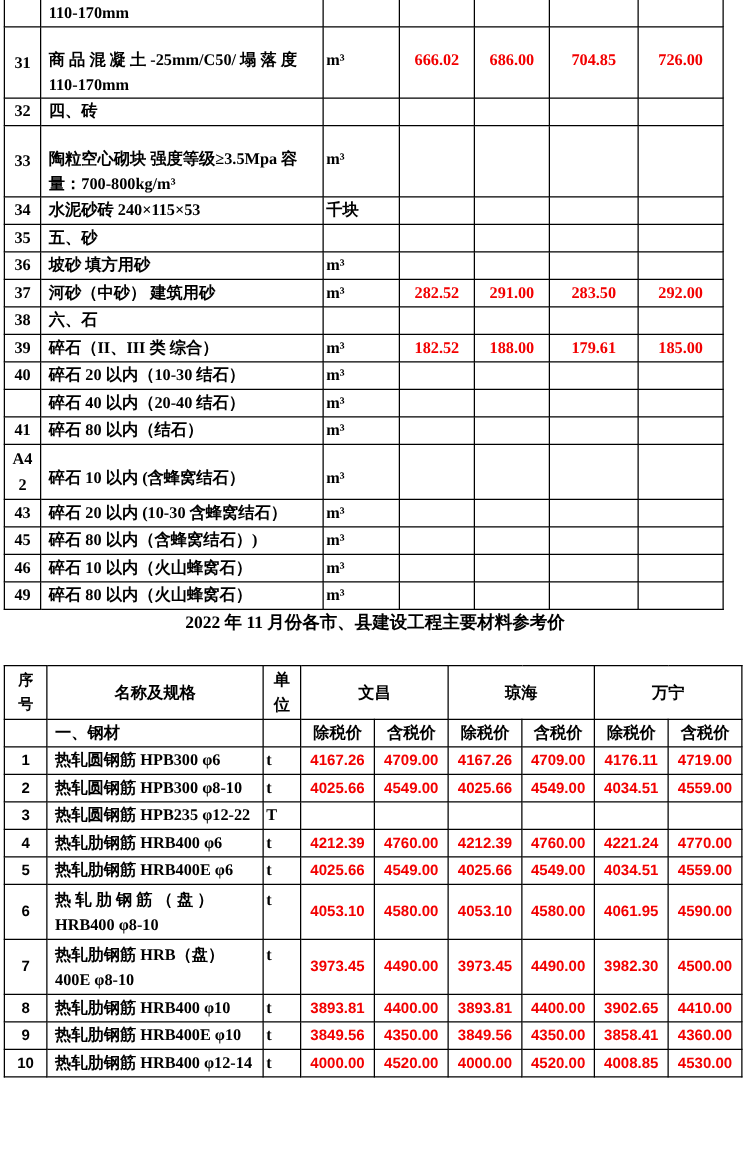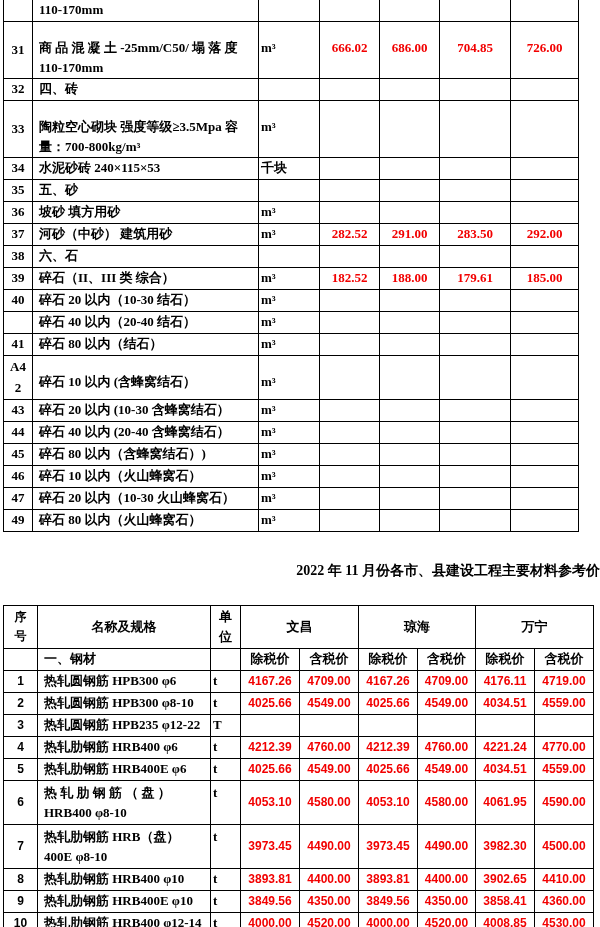--- a/index.html
+++ b/index.html
@@ -28,22 +28,22 @@
   .t1 tr.tall{height:44px;}
   .t1 tr.partial{height:21px;}
   .t1 tr.partial td{border-top:none;}
   .t1 tr.tall td.name,.t1 tr.tall td.unit,.t1 tr.tall td.val{vertical-align:top;padding-top:16px;}
   .t2 tr{height:22px;}
   .t2 tr.head{height:43px;}
   .t2 tr.cat{height:22px;}
   .t2 tr.tall{height:44px;}
   .t2 tr.tall td.name,.t2 tr.tall td.unit{vertical-align:top;padding-top:2px;}
   .title{
-    margin-top:30px;margin-bottom:25px;
-    text-align:right;font-size:14px;font-weight:bold;
+    margin-top:1px;margin-bottom:25px;
+    text-align:center;font-size:14px;font-weight:bold;
     font-family:"Liberation Serif","DejaVu Serif",serif;
   }
 </style>
 </head>
 <body>
 
 <div class="page">
 
   <table class="t1">
     <colgroup>
@@ -186,49 +186,31 @@
         <tr>
           <td class="num">43</td>
           <td class="name">碎石 20 以内 (10-30 含蜂窝结石）</td>
           <td class="unit">m³</td>
           <td class="val"></td>
           <td class="val"></td>
           <td class="val"></td>
           <td class="val"></td>
         </tr>
         <tr>
-          <td class="num">44</td>
-          <td class="name">碎石 40 以内 (20-40 含蜂窝结石）</td>
-          <td class="unit">m³</td>
-          <td class="val"></td>
-          <td class="val"></td>
-          <td class="val"></td>
-          <td class="val"></td>
-        </tr>
-        <tr>
           <td class="num">45</td>
           <td class="name">碎石 80 以内（含蜂窝结石）)</td>
           <td class="unit">m³</td>
           <td class="val"></td>
           <td class="val"></td>
           <td class="val"></td>
           <td class="val"></td>
         </tr>
         <tr>
           <td class="num">46</td>
           <td class="name">碎石 10 以内（火山蜂窝石）</td>
-          <td class="unit">m³</td>
-          <td class="val"></td>
-          <td class="val"></td>
-          <td class="val"></td>
-          <td class="val"></td>
-        </tr>
-        <tr>
-          <td class="num">47</td>
-          <td class="name">碎石 20 以内（10-30 火山蜂窝石）</td>
           <td class="unit">m³</td>
           <td class="val"></td>
           <td class="val"></td>
           <td class="val"></td>
           <td class="val"></td>
         </tr>
         <tr>
           <td class="num">49</td>
           <td class="name">碎石 80 以内（火山蜂窝石）</td>
           <td class="unit">m³</td>

